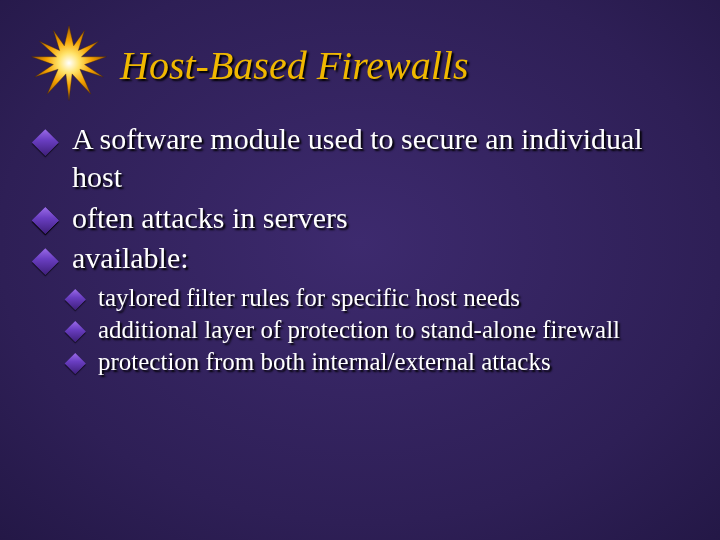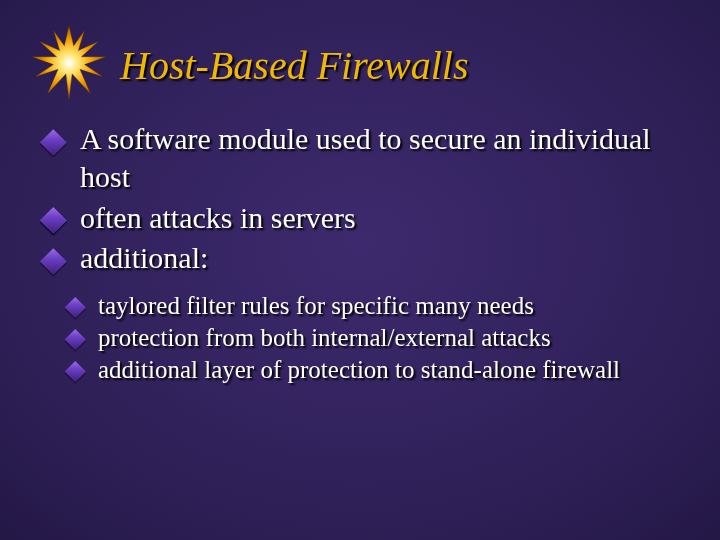--- a/index.html
+++ b/index.html
@@ -38,21 +38,21 @@
   .title {
     font-style: italic;
     font-size: 40px;
     color: #f0b800;
     text-shadow: 2px 2px 2px #000;
     line-height: 1.1;
     text-align: center;
   }
   ul.lvl1 {
     list-style: none;
-    margin: 12px;
+    margin: 4px;
     padding: 0 0 0 12px;
   }
   ul.lvl1 > li {
     position: relative;
     padding-left: 36px;
     font-size: 30px;
     line-height: 1.28;
     color: #ffffff;
     text-shadow: 2px 2px 2px #000;
     margin-bottom: 2px;
@@ -114,32 +114,32 @@
     </li>
     <li>
       <span class="diamond"></span>
     </li>
     <li>
       <span class="diamond"></span>
       <span>often attacks in servers</span>
     </li>
     <li>
       <span class="diamond"></span>
-      <span>additional:</span>
+      <span>available:</span>
     </li>
   </ul>
 
   <ul class="lvl2">
     <li>
       <span class="diamond"></span>
-      <span>taylored filter rules for specific many needs</span>
+      <span>taylored filter rules for specific host needs</span>
+    </li>
+    <li>
+      <span class="diamond"></span>
+      <span>additional layer of protection to stand-alone firewall</span>
     </li>
     <li>
       <span class="diamond"></span>
       <span>protection from both internal/external attacks</span>
-    </li>
-    <li>
-      <span class="diamond"></span>
-      <span>additional layer of protection to stand-alone firewall</span>
     </li>
   </ul>
 
 </div>
 
 </body></html>

